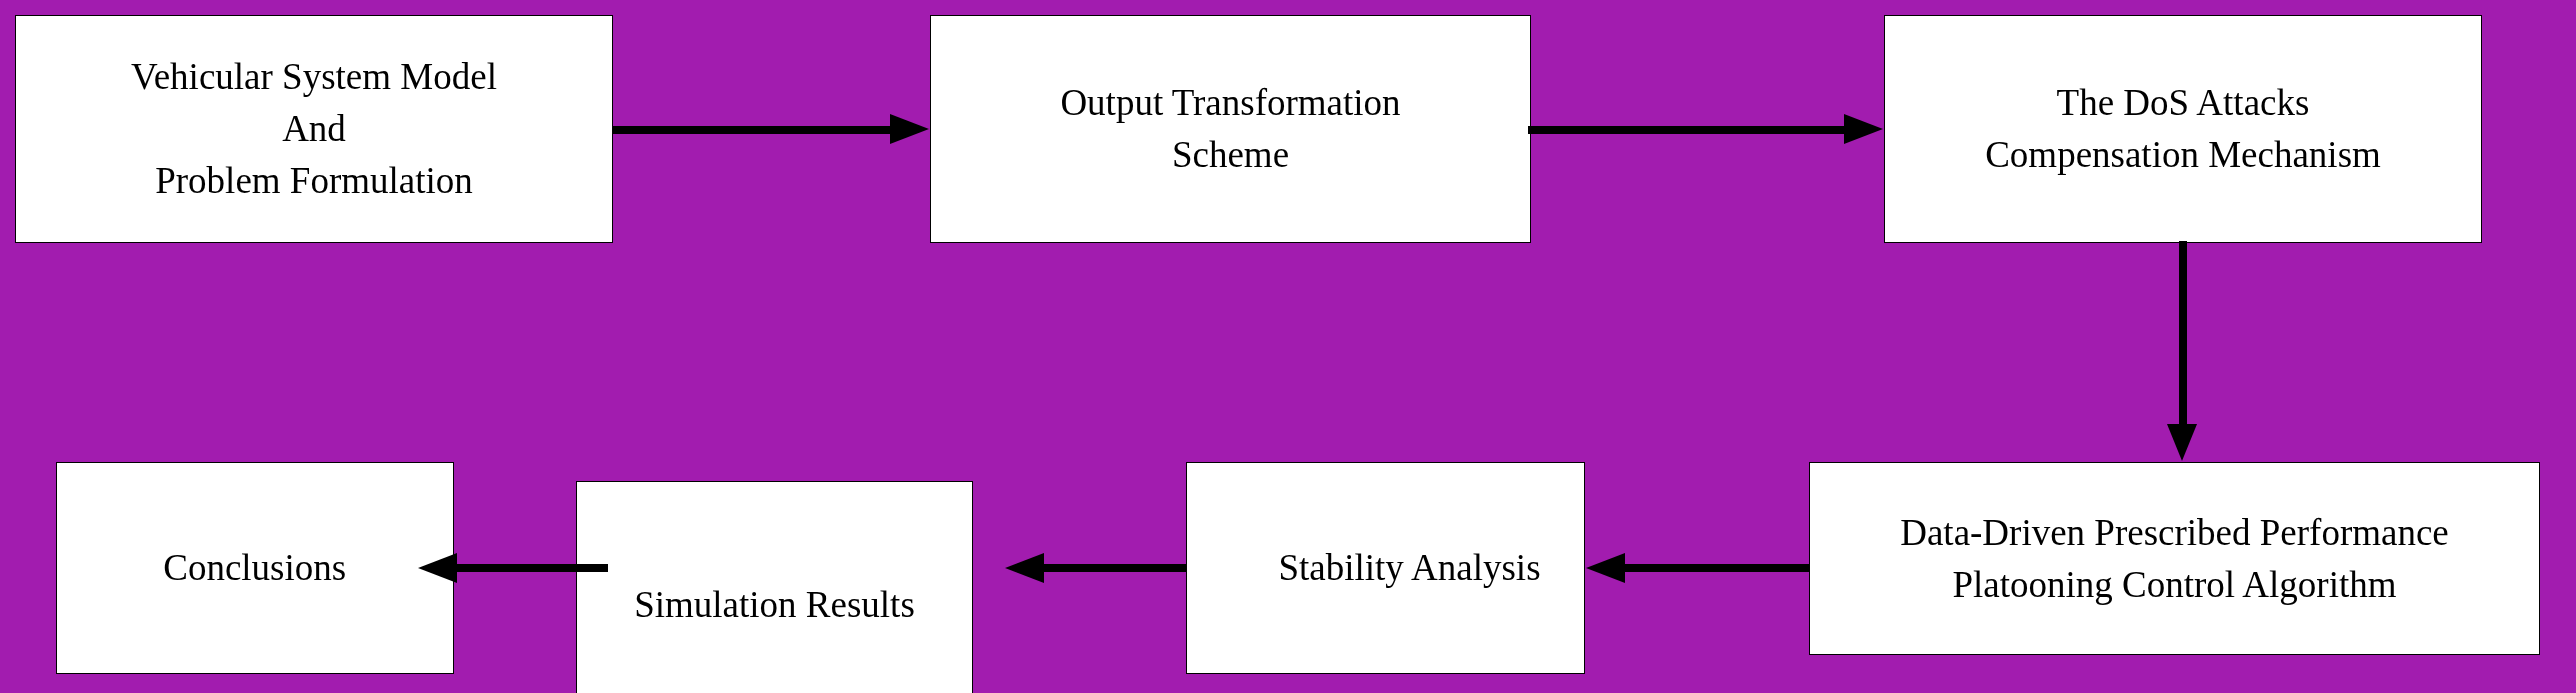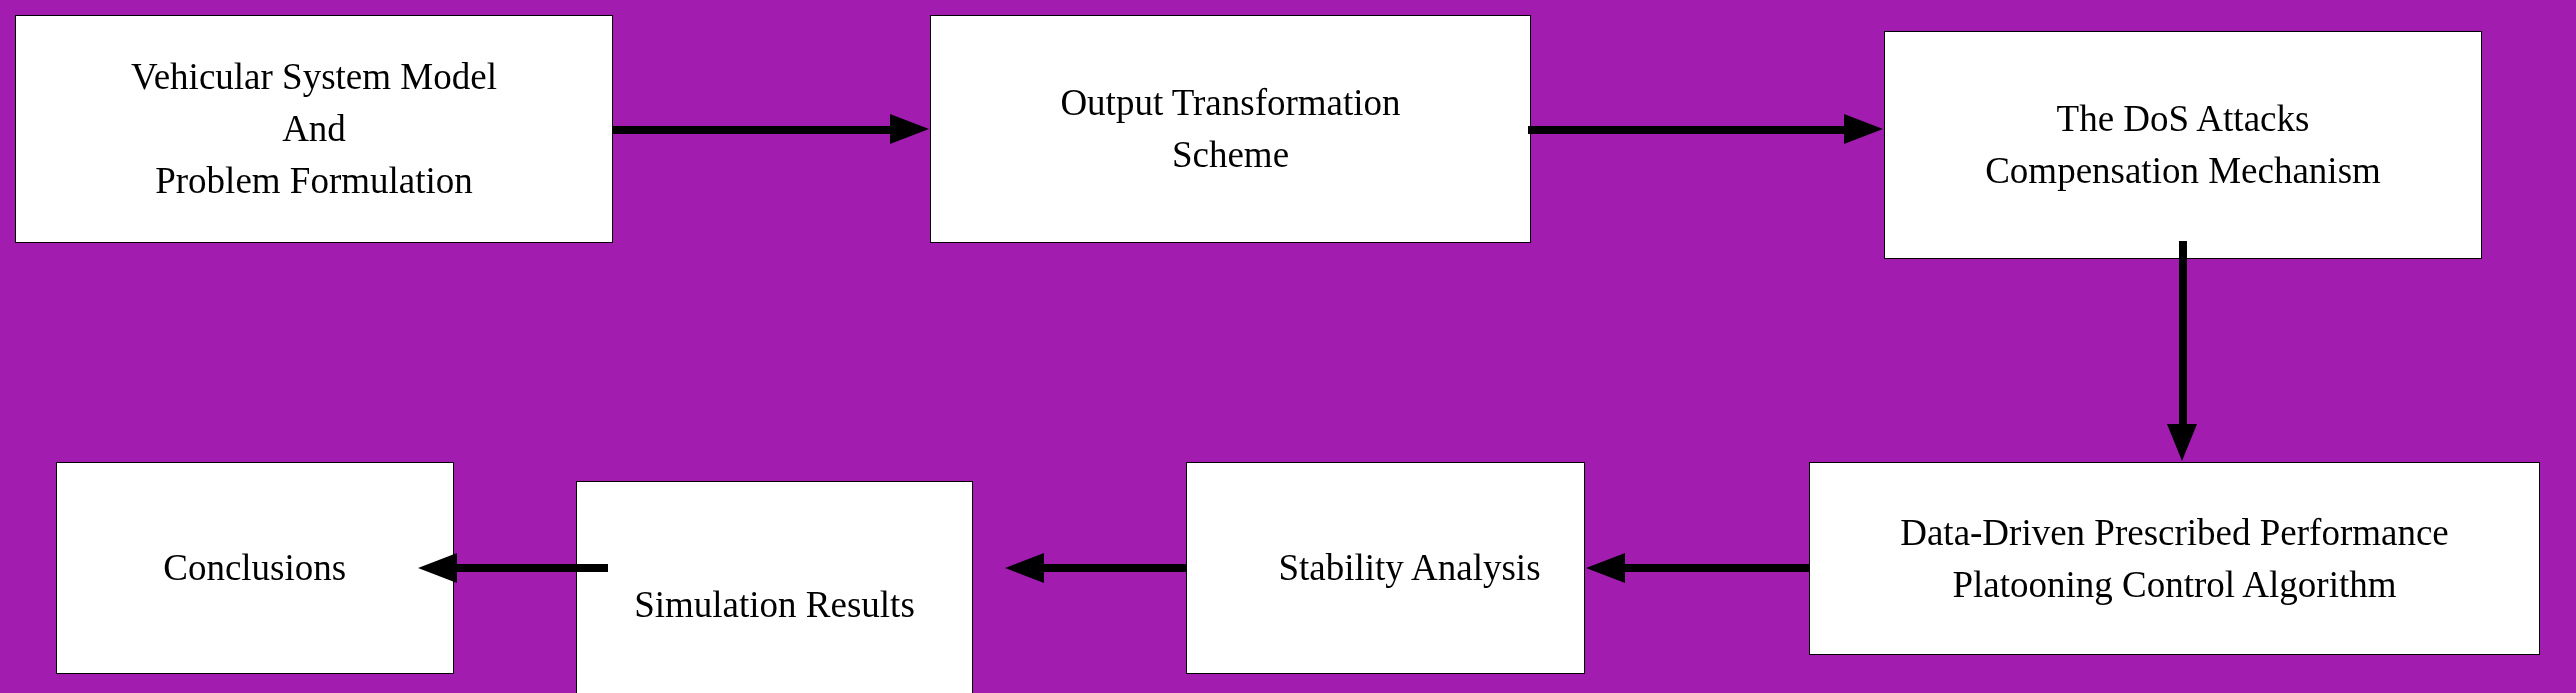--- a/index.html
+++ b/index.html
@@ -27,21 +27,21 @@
   }
   .flow-box .label {
     white-space: pre-line;
     font-size: 37px;
     line-height: 1.4;
     color: #000000;
   }
   
   #box-vehicular   { left: 15px;   top: 15px;  width: 598px; height: 228px; }
   #box-output      { left: 930px;  top: 15px;  width: 601px; height: 228px; justify-content: center; }
-  #box-dos         { left: 1884px; top: 15px;  width: 598px; height: 228px; margin-top: 16px; }
+  #box-dos         { left: 1884px; top: 15px;  width: 598px; height: 228px; }
   #box-platooning  { left: 1809px; top: 462px; width: 731px; height: 193px; }
   #box-stability   { left: 1186px; top: 462px; width: 399px; height: 212px; padding-left: 48px; }
   #box-simulation  { left: 576px;  top: 462px; width: 397px; height: 248px; margin-top: 19px; }
   #box-conclusions { left: 19.7px;   top: 462px; width: 398px; height: 212px; margin-left: 36px; }
 
   
   .shaft-h {
     position: absolute;
     height: 7.5px;
     background: #000000;

